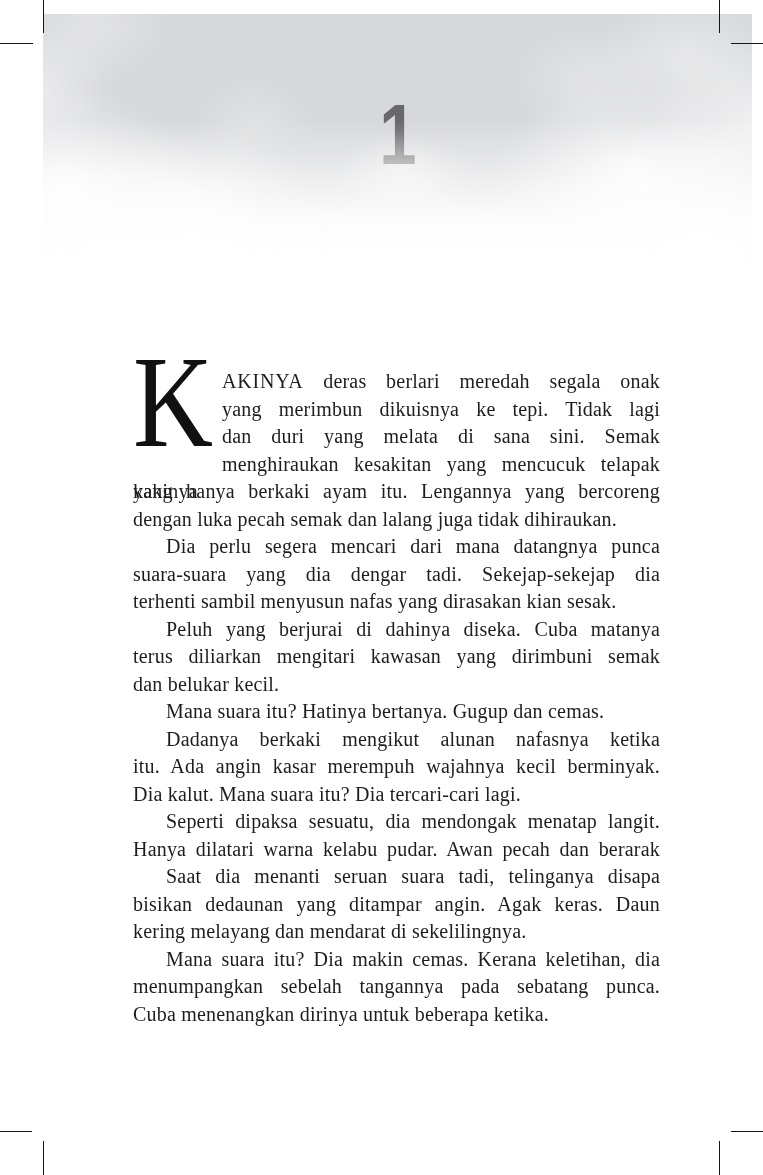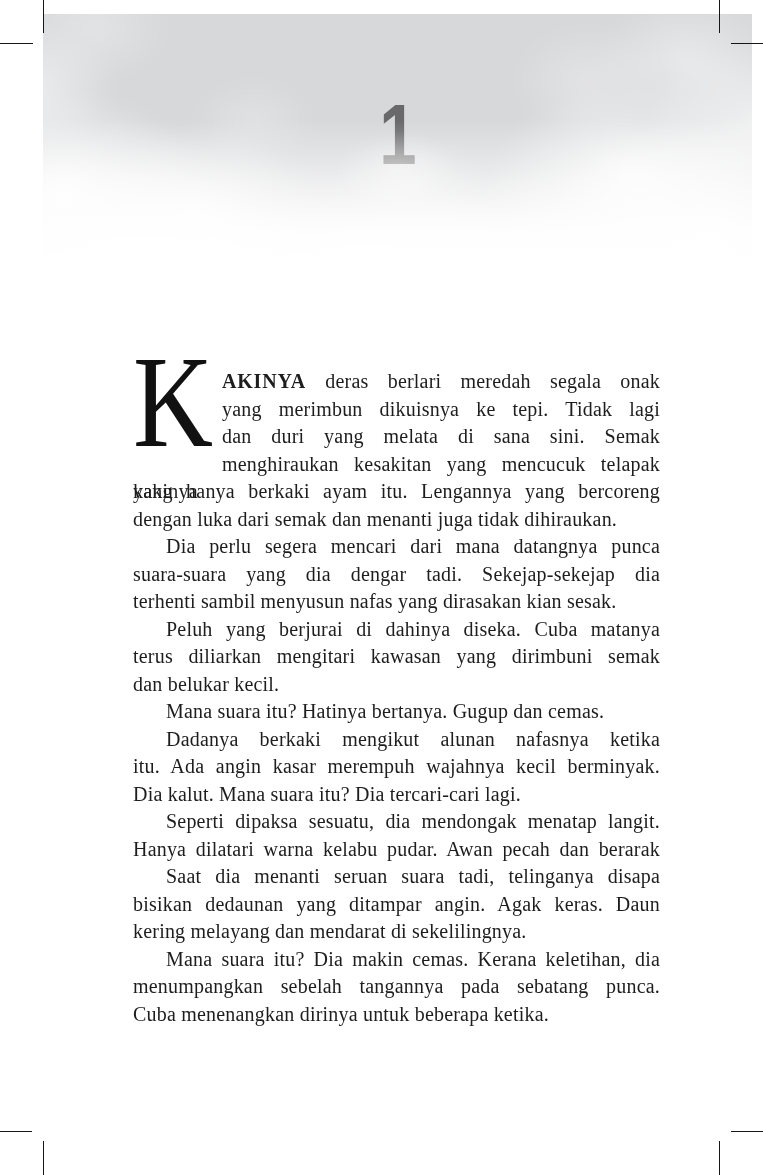--- a/index.html
+++ b/index.html
@@ -48,21 +48,21 @@
                       rgba(255,255,255,.55) 60%, rgba(255,255,255,.92) 80%, #ffffff 94%);}
 
   
   .text-block{position:absolute;left:133px;top:368px;width:527px;
     font-size:20px;line-height:27.5px;color:#1d1d1d;letter-spacing:.2px;}
   .para{margin:0;}
   .line{text-align:justify;text-align-last:justify;text-justify:inter-word;
         height:27.5px;overflow:visible;white-space:normal;}
   .line.lastline{text-align-last:left;}
   .line.indent{text-indent:33px;}
-  .lead{font-weight:700;letter-spacing:.8px;}
+  .lead{font-weight:400;letter-spacing:.8px;}
   .dropcap-box{float:left;width:82px;height:83px;position:relative;margin-right:7px;}
   .dropcap-glyph{position:absolute;left:0;top:-32px;font-size:132px;line-height:1;
     transform:scaleX(.84);transform-origin:left top;color:#111111;}
 </style>
 </head>
 <body>
 
 <div class="page">
 
   <div class="header-image">
@@ -83,21 +83,21 @@
   <div class="text-block">
       <div class="para">
         <span class="dropcap-box">
           <span class="dropcap-glyph">K</span>
         </span>
         <div class="line"><span class="lead">AKINYA</span> deras berlari meredah segala onak</div>
         <div class="line">yang merimbun dikuisnya ke tepi. Tidak lagi</div>
         <div class="line">dan duri yang melata di sana sini. Semak</div>
         <div class="line">menghiraukan kesakitan yang mencucuk telapak kakinya</div>
         <div class="line">yang hanya berkaki ayam itu. Lengannya yang bercoreng</div>
-        <div class="line lastline">dengan luka dari semak dan menanti juga tidak dihiraukan.</div>
+        <div class="line lastline">dengan luka pecah semak dan lalang juga tidak dihiraukan.</div>
       </div>
       <div class="para">
         <div class="line indent">Dia perlu segera mencari dari mana datangnya punca</div>
         <div class="line">suara-suara yang dia dengar tadi. Sekejap-sekejap dia</div>
         <div class="line lastline">terhenti sambil menyusun nafas yang dirasakan kian sesak.</div>
       </div>
       <div class="para">
         <div class="line indent">Peluh yang berjurai di dahinya diseka. Cuba matanya</div>
         <div class="line">terus diliarkan mengitari kawasan yang dirimbuni semak</div>
         <div class="line lastline">dan belukar kecil.</div>

